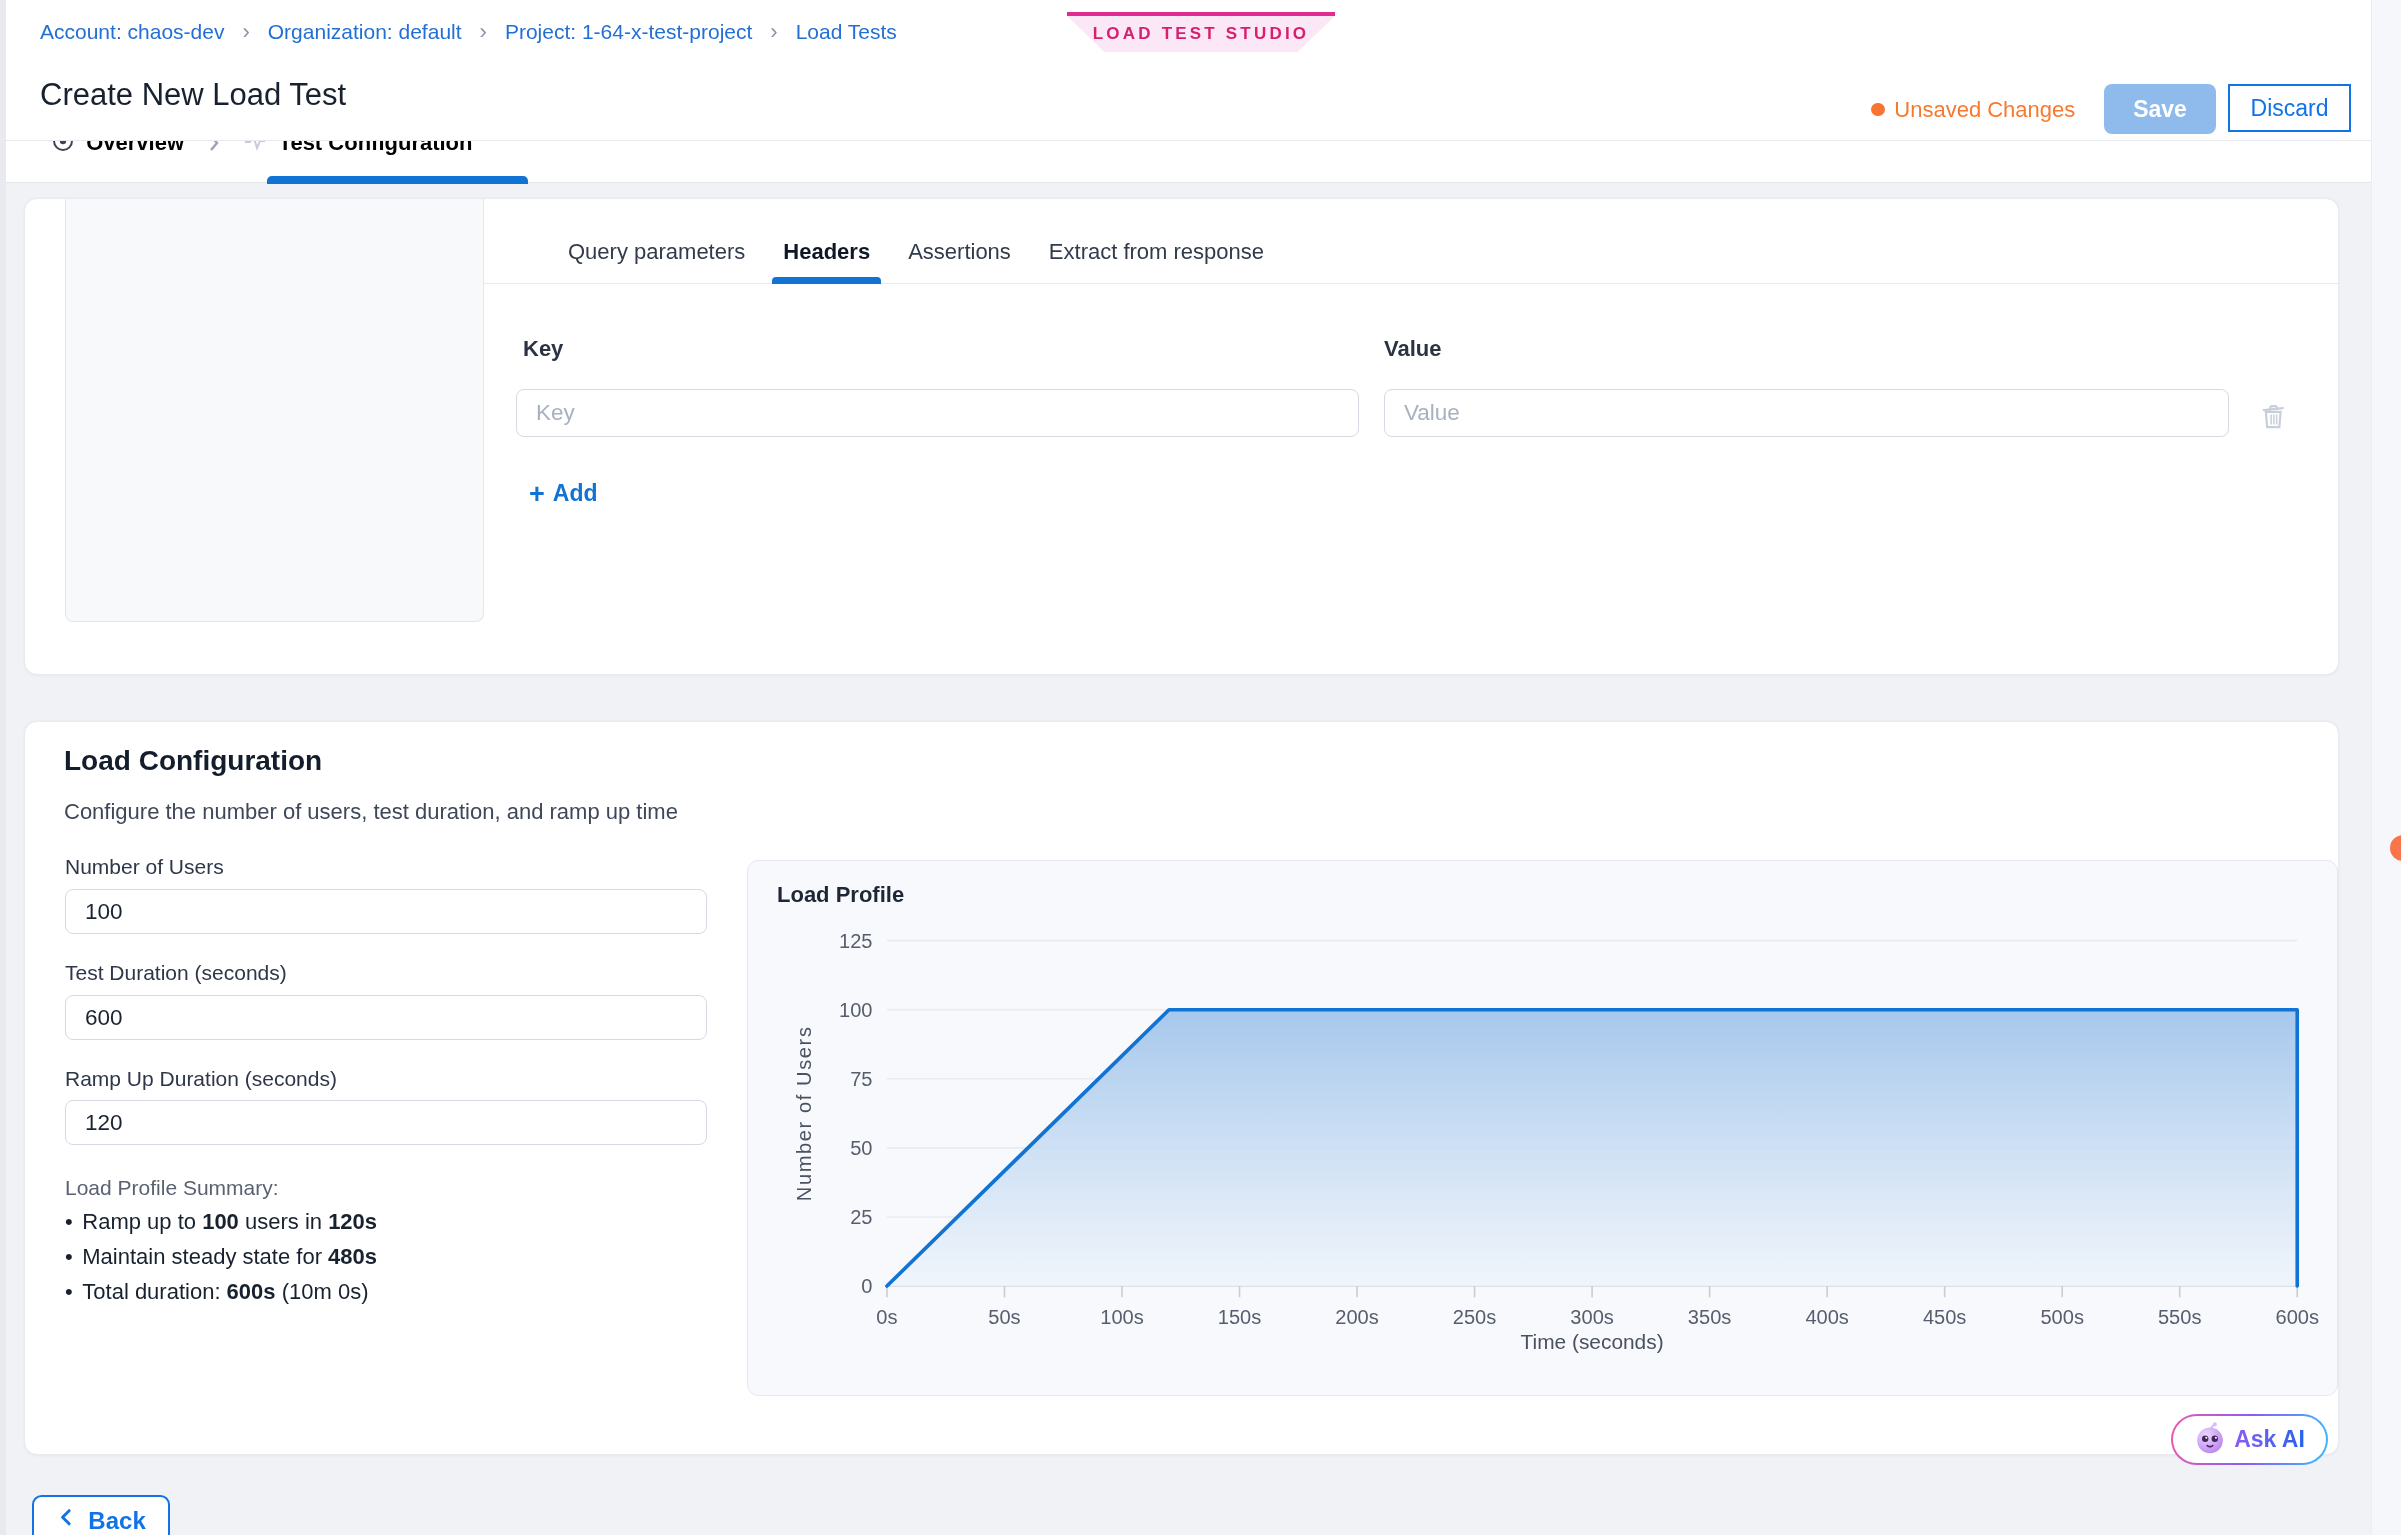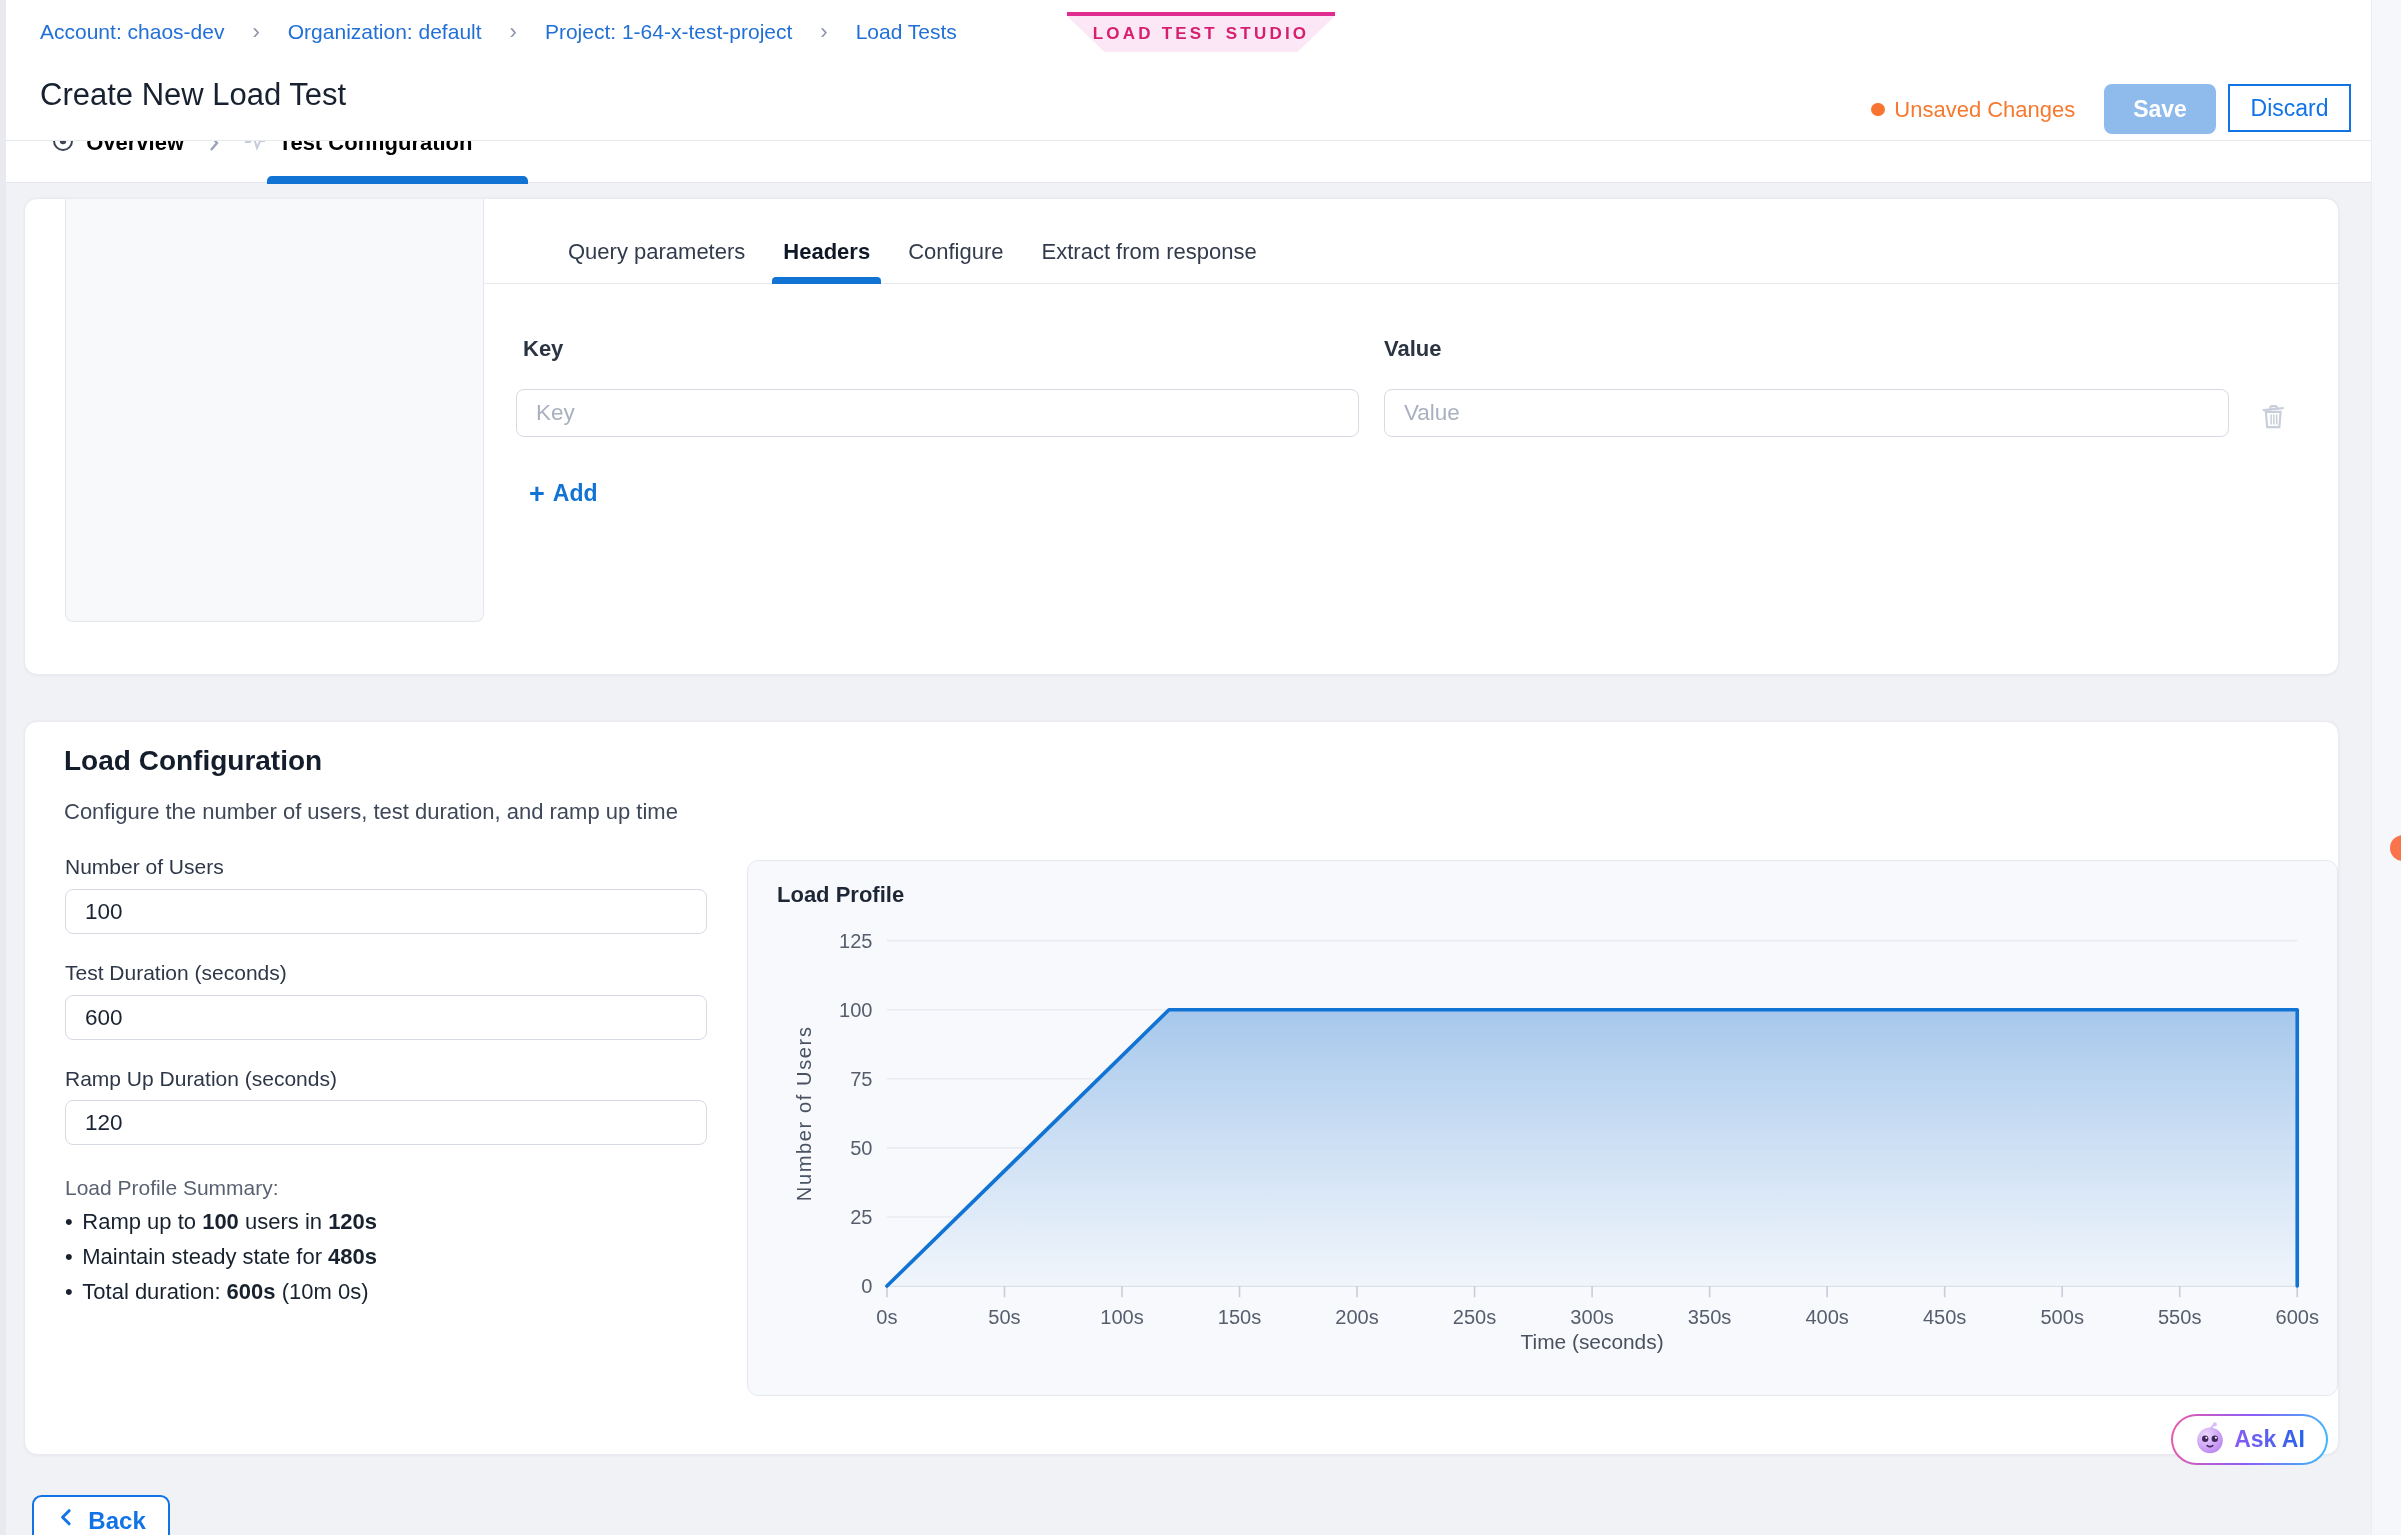--- a/index.html
+++ b/index.html
@@ -14,21 +14,21 @@
   
   .stepper-band { position:absolute; top:0; left:0; right:0; height:183px; background:#fff; border-bottom:0.8px solid #e3e5eb; z-index:4; }
   .stepper { position:absolute; top:125px; left:51px; height:35px; display:flex; align-items:center; gap:17.7px; z-index:5; }
   .step { display:flex; align-items:center; gap:11.2px; }
   .step-label { font-size:22px; font-weight:600; color:#000000; white-space:nowrap; }
   .step-sep { display:flex; align-items:center; }
   .active-step-bar { position:absolute; top:176px; left:267px; width:261px; height:8px; background:#1173d4; border-radius:4.8px 4.8px 0 0; z-index:5; }
 
   
   .header-bg { position:absolute; top:0; left:0; right:0; height:141px; background:#fff; border-bottom:0.8px solid #e7e9ee; z-index:6; }
-  .breadcrumb { position:absolute; top:19px; left:40px; z-index:7; display:flex; align-items:center; gap:28px; font-size:21px; }
+  .breadcrumb { position:absolute; top:19px; left:40px; z-index:7; display:flex; align-items:center; gap:18px; font-size:21px; }
   .crumb { color:#2270d6; text-decoration:none; cursor:pointer; white-space:nowrap; }
   .crumb-sep { color:#8a94a8; font-size:22px; }
   .page-title { position:absolute; top:77px; left:40px; font-size:31px; font-weight:400; color:#18212f; z-index:7; white-space:nowrap; }
 
   .badge { position:absolute; left:1067px; top:12px; width:268px; z-index:8; }
   .badge-bar { height:4px; background:#e02b90; }
   .badge-body { height:36px; background:#fbe7f5; clip-path:polygon(0 0,100% 0,86% 100%,14% 100%); display:flex; align-items:center; justify-content:center; }
   .badge-text { font-size:17px; font-weight:700; letter-spacing:3.2px; color:#d6206f; white-space:nowrap; }
 
   .status { position:absolute; top:90px; left:1871px; height:39px; display:flex; align-items:center; gap:9.6px; z-index:7; }
@@ -133,21 +133,21 @@
 </div>
 <button class="btn-save">Save</button>
 <button class="btn-discard">Discard</button>
 
 <section class="card" id="card-request">
   <div class="left-panel"></div>
 
   <div class="tabs-row">
     <span class="tab">Query parameters</span>
     <span class="tab active">Headers</span>
-    <span class="tab">Configure</span>
+    <span class="tab">Assertions</span>
     <span class="tab">Extract from response</span>
   </div>
 
   <span class="kv-label" style="left:498px; top:137px;">Key</span>
   <span class="kv-label" style="left:1359px; top:137px;">Value</span>
 
   <input class="inp" style="left: 491px; top: 190px; width: 843px;" placeholder="Key">
   <input class="inp" style="left: 1359px; top: 190px; width: 845px;" placeholder="Value">
 
   <button class="icon-btn" style="left:2233px; top:202px;">

